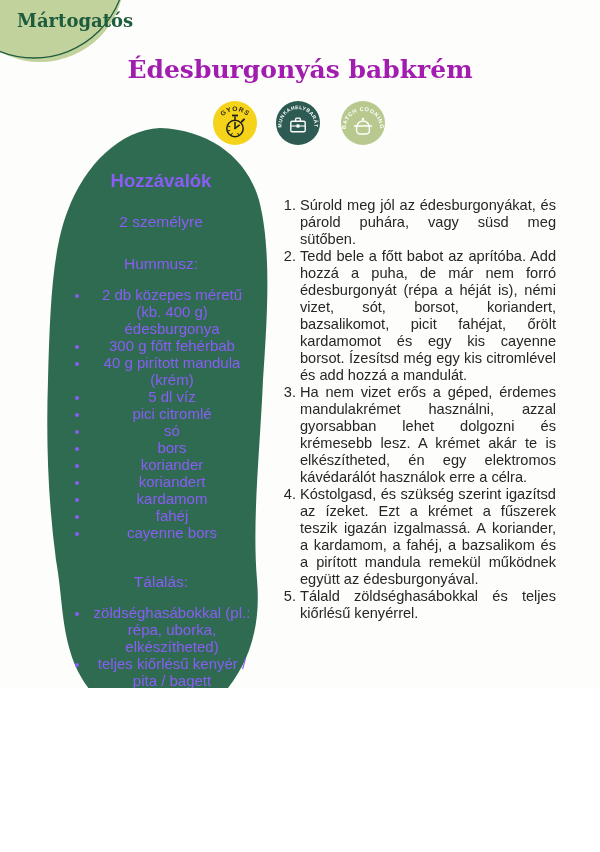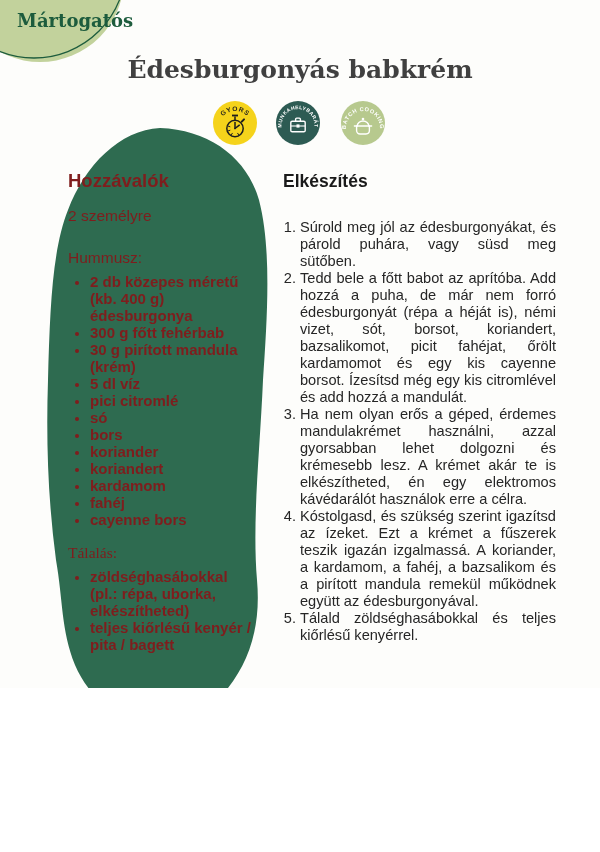--- a/index.html
+++ b/index.html
@@ -21,42 +21,43 @@
     font-family: "DejaVu Serif", serif;
     font-weight: 700; font-size: 18px; color: #1d5c3d;
   }
 
   
   .recipe-title {
     position: absolute; left: 0; right: 0; top: 52px;
     text-align: center;
     font-family: "DejaVu Serif", serif;
     font-weight: 700; font-size: 25px; line-height: 36px;
-    color: #404040;
+    color: #a21caf;
   }
 
   
   .badge { position: absolute; top: 101px; width: 44px; height: 44px; }
   .badge svg { display: block; }
   .badge-quick { left: 213px; }
   .badge-work  { left: 276px; }
   .badge-batch { left: 341px; }
   .arc-label { font-family: "Liberation Sans", sans-serif; font-weight: 700; }
 
   
   .blob-shape { position: absolute; left: 35px; top: 110px; width: 245px; height: 640px; }
   .ingredients {
     position: absolute; left: 68px; top: 170px; width: 186px;
-    color: #7f1d1d;
+    color: #8b5cf6;
+    text-align: center;
   }
   .ingredients h2 { font-size: 18.5px; line-height: 22px; font-weight: 700; }
-  .servings { font-size: 15.5px; line-height: 19px; margin-top: 14px; }
+  .servings { font-size: 15.5px; line-height: 19px; margin-top: 20px; }
   .group-title { font-size: 15.5px; line-height: 18px; margin-top: 24px; }
-  .group-title.second { margin-top: 16px; font-family: Liberation Serif, serif; }
-  .ingredients ul { list-style: disc outside; padding-left: 22px; margin-top: 6px; font-weight: bold; }
+  .group-title.second { margin-top: 32px; }
+  .ingredients ul { list-style: disc outside; padding-left: 22px; margin-top: 13px; }
   .ingredients li { font-size: 15px; line-height: 17px; }
   .ingredients li::marker { font-size: 13px; }
 
   
   .instructions { position: absolute; left: 283px; top: 170px; width: 273px; color: #262626; }
   .instructions h2 { font-size: 17.5px; line-height: 22px; font-weight: 700; color: #1a1a1a; }
   .instructions ol { margin-top: 27px; padding-left: 17px; list-style: decimal outside; }
   .instructions li {
     font-size: 14.6px; line-height: 17px;
     text-align: justify; text-justify: inter-word;
@@ -159,45 +160,44 @@
   </div>
 
   <div class="ingredients">
     <h2>Hozzávalók</h2>
     <div class="servings">2 személyre</div>
 
     <div class="group-title">Hummusz:</div>
     <ul>
       <li>2 db közepes méretű (kb. 400 g) édesburgonya</li>
       <li>300 g főtt fehérbab</li>
-      <li>30 g pirított mandula (krém)</li>
+      <li>40 g pirított mandula (krém)</li>
       <li>5 dl víz</li>
       <li>pici citromlé</li>
       <li>só</li>
       <li>bors</li>
       <li>koriander</li>
       <li>koriandert</li>
       <li>kardamom</li>
       <li>fahéj</li>
       <li>cayenne bors</li>
     </ul>
 
     <div class="group-title second">Tálalás:</div>
     <ul>
       <li>zöldséghasábokkal (pl.: répa, uborka, elkészítheted)</li>
       <li>teljes kiőrlésű kenyér / pita / bagett</li>
     </ul>
   </div>
 
   <div class="instructions">
-    <h2>Elkészítés</h2>
     <ol>
       <li>Súrold meg jól az édesburgonyákat, és párold puhára, vagy süsd meg sütőben.</li>
       <li>Tedd bele a főtt babot az aprítóba. Add hozzá a puha, de már nem forró édesburgonyát (répa a héját is), némi vizet, sót, borsot, koriandert, bazsalikomot, picit fahéjat, őrölt kardamomot és egy kis cayenne borsot. Ízesítsd még egy kis citromlével és add hozzá a mandulát.</li>
-      <li>Ha nem olyan erős a géped, érdemes mandulakrémet használni, azzal gyorsabban lehet dolgozni és krémesebb lesz. A krémet akár te is elkészítheted, én egy elektromos kávédarálót használok erre a célra.</li>
+      <li>Ha nem vizet erős a géped, érdemes mandulakrémet használni, azzal gyorsabban lehet dolgozni és krémesebb lesz. A krémet akár te is elkészítheted, én egy elektromos kávédarálót használok erre a célra.</li>
       <li>Kóstolgasd, és szükség szerint igazítsd az ízeket. Ezt a krémet a fűszerek teszik igazán izgalmassá. A koriander, a kardamom, a fahéj, a bazsalikom és a pirított mandula remekül működnek együtt az édesburgonyával.</li>
       <li>Tálald zöldséghasábokkal és teljes kiőrlésű kenyérrel.</li>
     </ol>
   </div>
 
   <div class="page-number">62</div>
 
 </div>
 
 </body></html>

